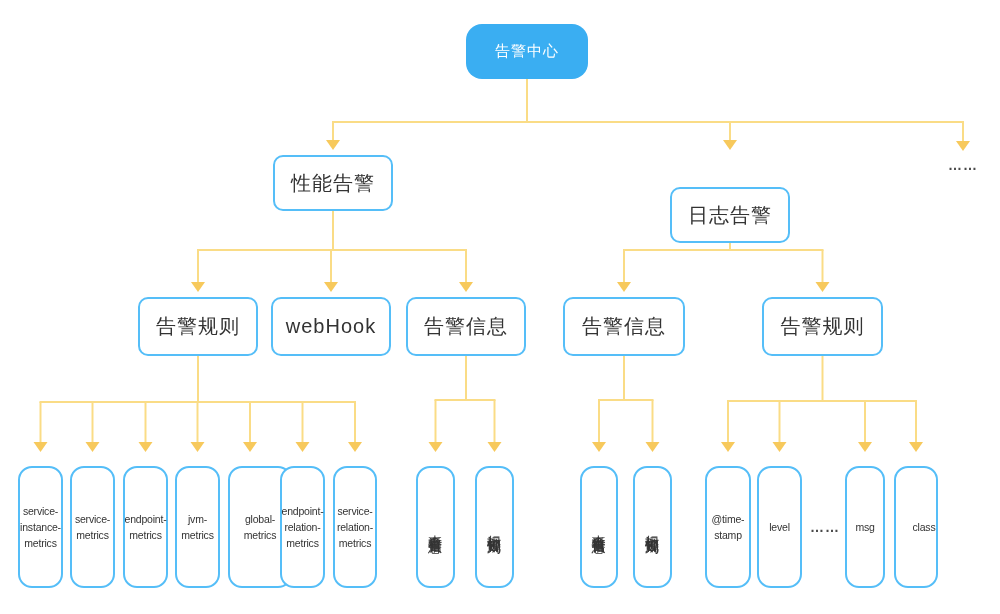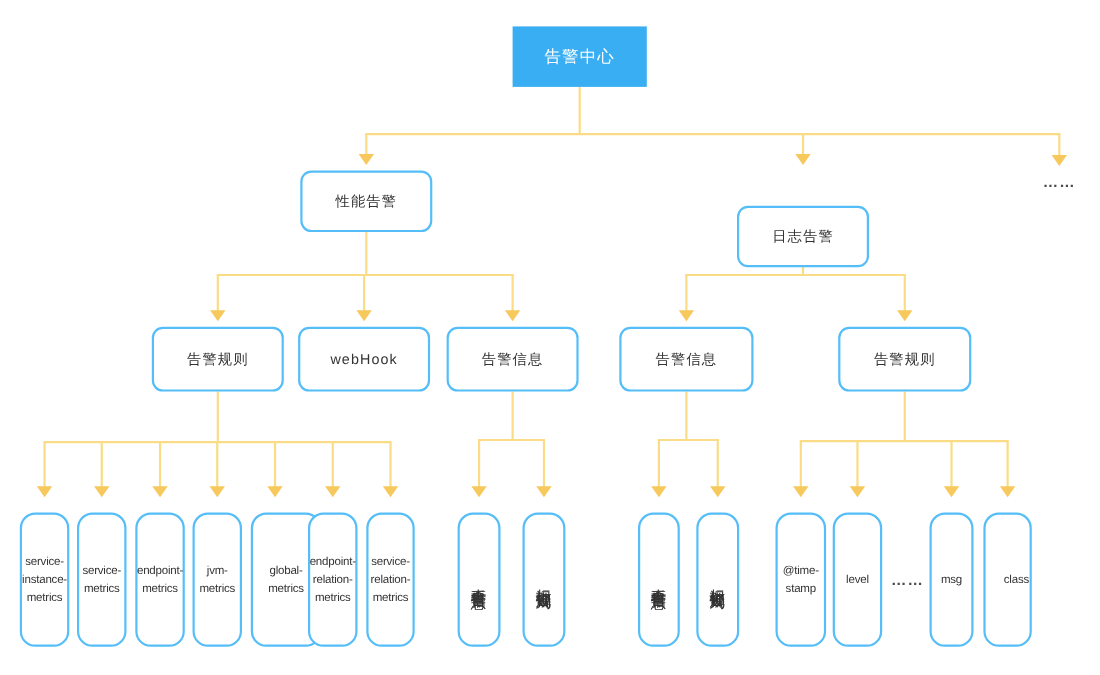--- a/index.html
+++ b/index.html
@@ -19,28 +19,28 @@
     align-items: center;
     justify-content: center;
     background: #ffffff;
     color: var(--node-text, #333333);
     z-index: 2;
     text-align: center;
   }
   .node.root {
     background: var(--root-fill, #3aaef2);
     color: var(--root-text, #ffffff);
-    border-radius: 0;
+    border-radius: 16px;
     font-size: 15px;
     letter-spacing: 1px;
   }
   .node.box {
     border: 2px solid var(--node-border, #55bef8);
     border-radius: 10px;
-    font-size: 13px;
+    font-size: 20px;
     letter-spacing: 1px;
   }
   .node.leaf {
     border: 2px solid var(--node-border, #55bef8);
     border-radius: 14px;
     flex-direction: column;
     font-size: 10.5px;
     line-height: 1.55;
     letter-spacing: -0.2px;
   }

